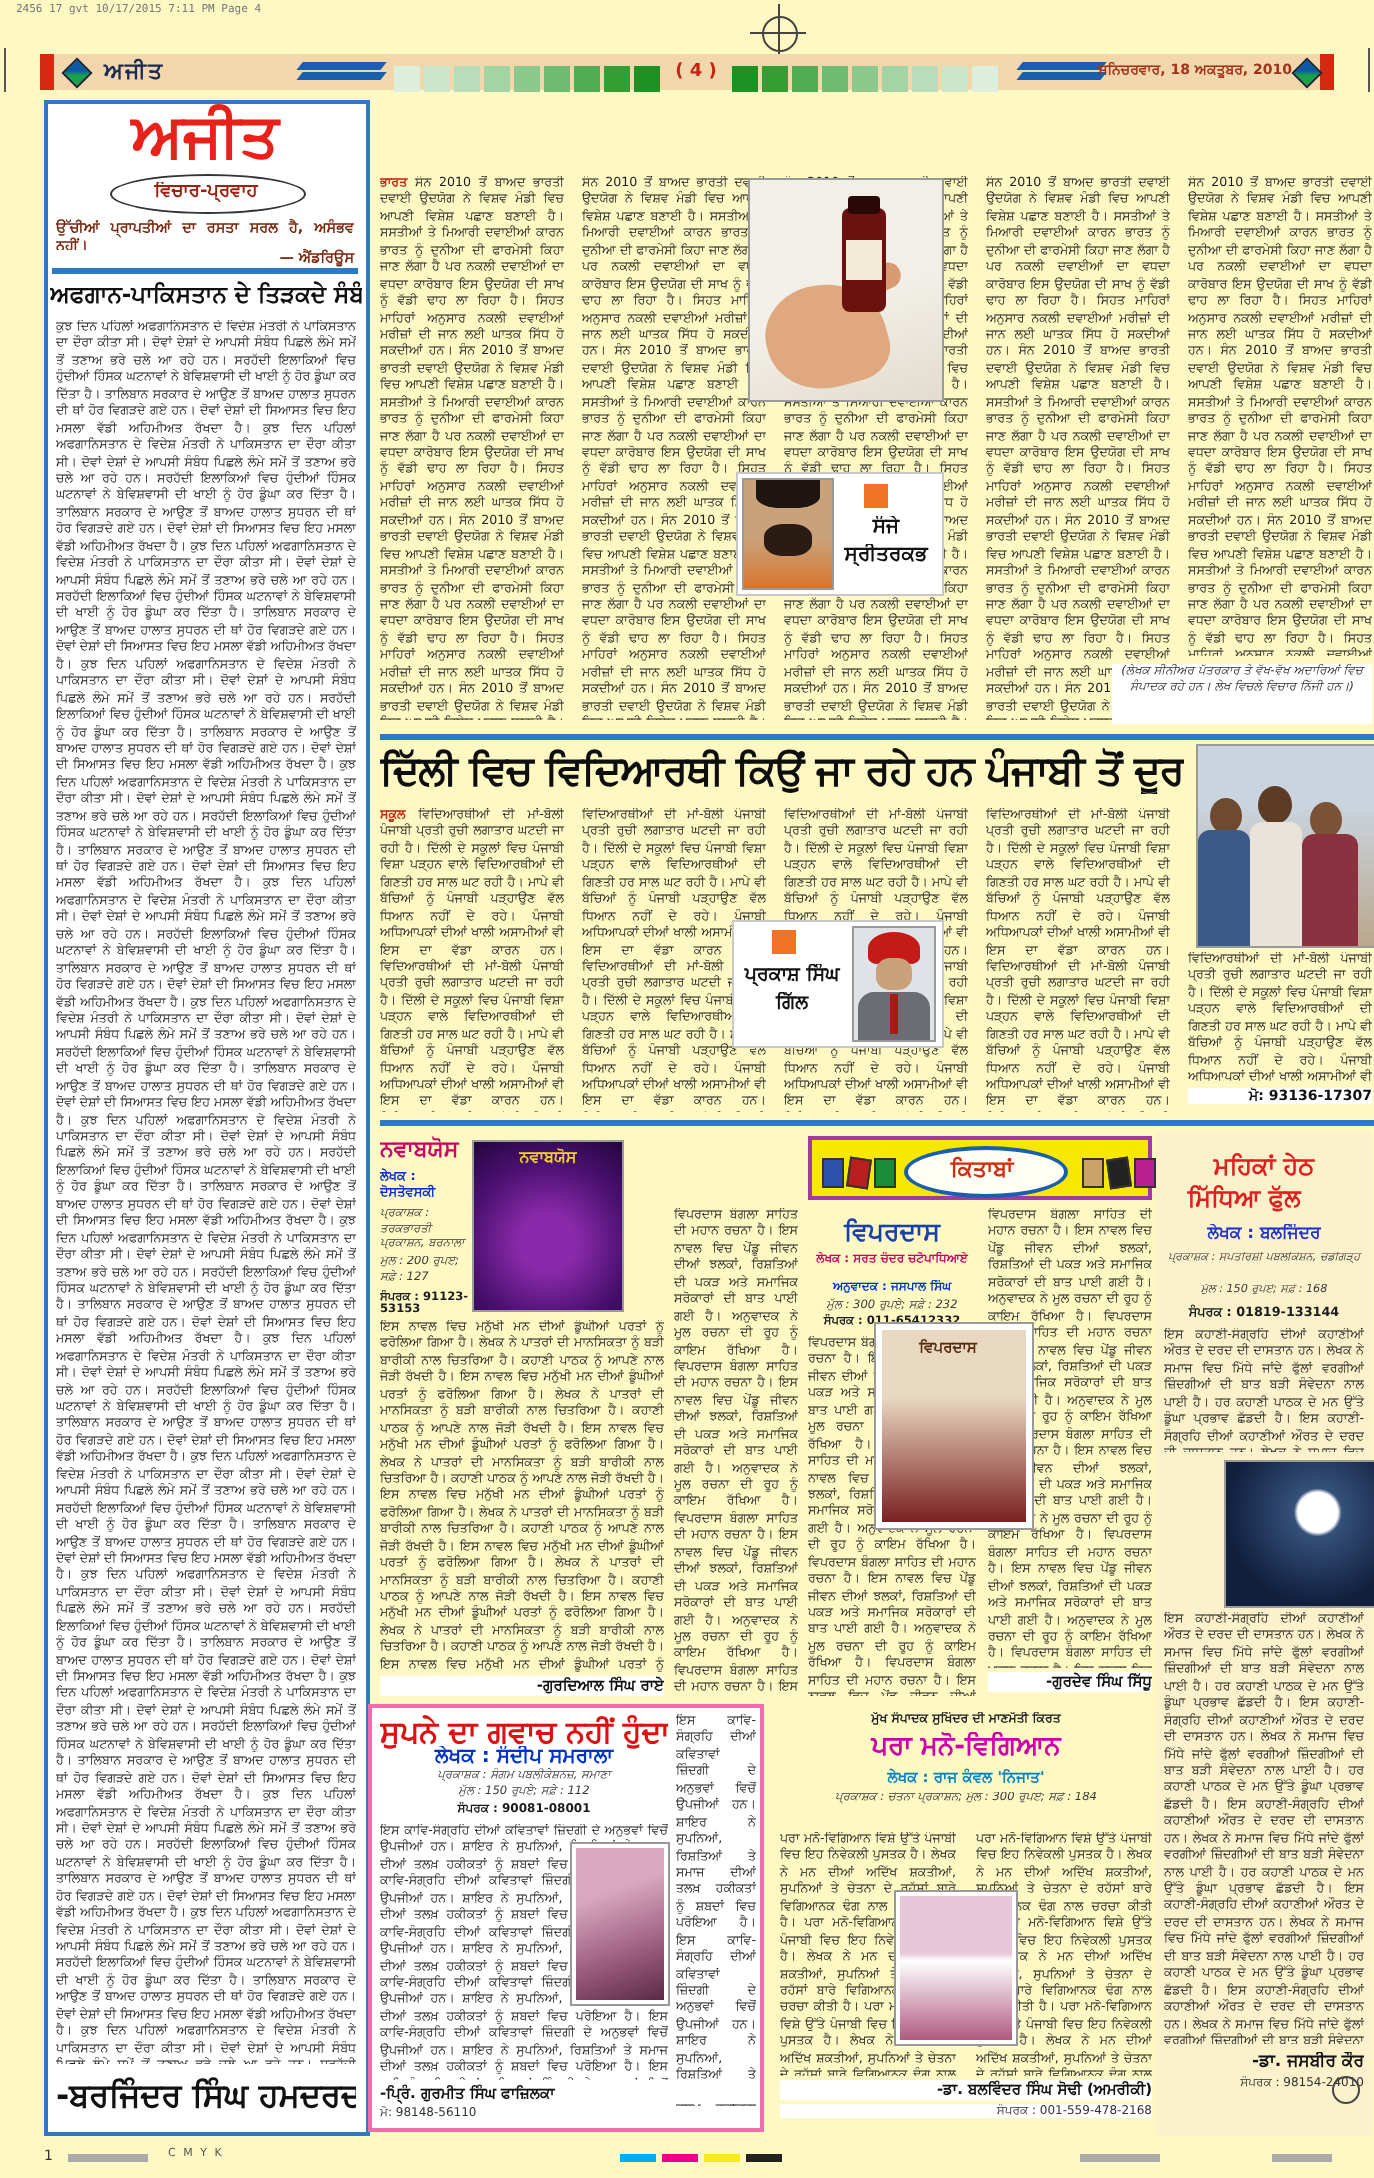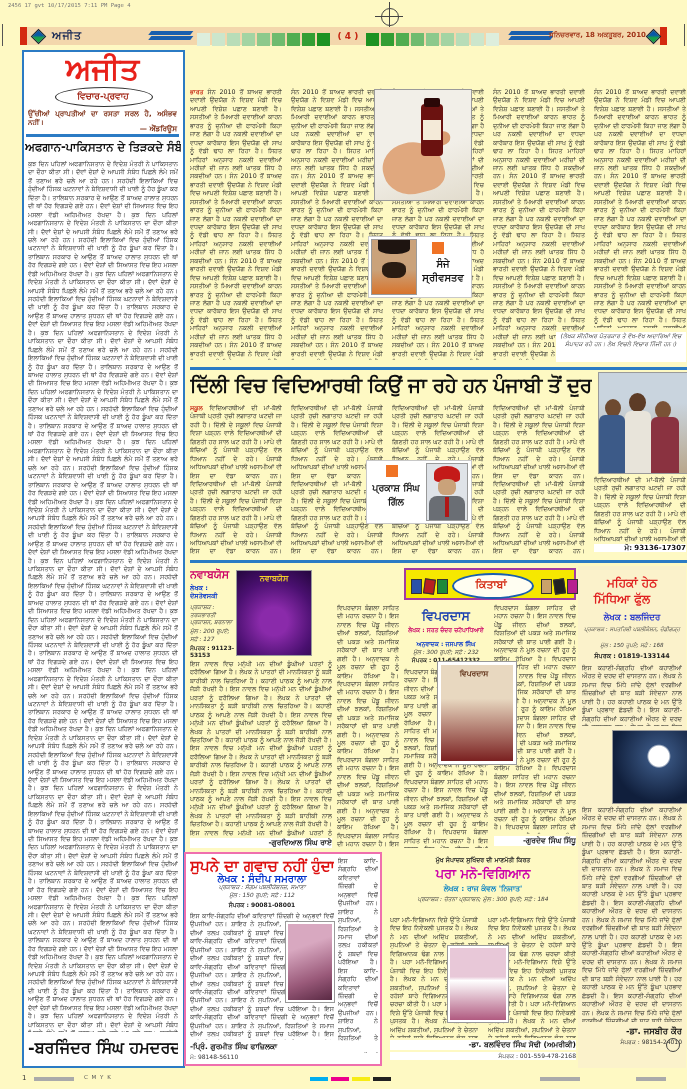--- a/index.html
+++ b/index.html
@@ -83,21 +83,21 @@
     <div class="abs" style="left:48px;top:30px;width:18px;height:20px;background:#f4ead8;"></div>
   </div>
 
   <div class="abs" style="left:368px;top:236px;width:102px;height:60px;background:#fff;border:1px solid #c8c8c8;"></div>
   <div class="photo" style="left:371px;top:239px;width:44px;height:54px;background:linear-gradient(180deg,#caa27a 55%,#d8742c);">
     <div class="abs" style="left:6px;top:0px;width:32px;height:14px;background:#1e1410;border-radius:0 0 40% 40%;"></div>
     <div class="abs" style="left:10px;top:22px;width:24px;height:16px;background:#2a1c12;border-radius:40%;"></div>
   </div>
   <div class="abs" style="left:432px;top:242px;width:12px;height:12px;background:#f07325;"></div>
   <div class="abs" style="left:418px;top:258px;width:50px;text-align:center;font-size:10px;font-weight:bold;color:#111;white-space:nowrap;overflow:hidden;">ਸੰਜੇ</div>
-  <div class="abs" style="left:418px;top:272px;width:50px;text-align:center;font-size:10px;font-weight:bold;color:#111;white-space:nowrap;overflow:hidden;">ਸ੍ਰੀਵਸਤਵ</div>
+  <div class="abs" style="left:418px;top:272px;width:50px;text-align:center;font-size:10px;font-weight:bold;color:#111;white-space:nowrap;overflow:hidden;">ਸ੍ਰੀਤਰਕਭ</div>
 
   <div class="abs" style="left:556px;top:332px;width:130px;height:30px;background:#fff;font-size:6px;font-style:italic;text-align:center;color:#333;overflow:hidden;line-height:1.4;">(ਲੇਖਕ ਸੀਨੀਅਰ ਪੱਤਰਕਾਰ ਤੇ ਵੱਖ-ਵੱਖ ਅਦਾਰਿਆਂ ਵਿਚ ਸੰਪਾਦਕ ਰਹੇ ਹਨ। ਲੇਖ ਵਿਚਲੇ ਵਿਚਾਰ ਨਿੱਜੀ ਹਨ।)</div>
 
   <div class="hline" style="left:190px;top:367px;width:497px;height:2.5px;"></div>
 
   <div class="abs" style="left:190px;top:373px;width:402px;font-size:20px;font-weight:bold;color:#0e0e0e;letter-spacing:-0.5px;white-space:nowrap;overflow:hidden;">ਦਿੱਲੀ ਵਿਚ ਵਿਦਿਆਰਥੀ ਕਿਉਂ ਜਾ ਰਹੇ ਹਨ ਪੰਜਾਬੀ ਤੋਂ ਦੂਰ?</div>
 
   <div class="photo" style="left:598px;top:372px;width:88px;height:100px;background:linear-gradient(180deg,#c9d4de 30%,#b9a78c);">
     <div class="abs" style="left:6px;top:26px;width:16px;height:18px;background:#6e4a30;border-radius:50%;"></div>
     <div class="abs" style="left:30px;top:20px;width:17px;height:19px;background:#5d3c26;border-radius:50%;"></div>

